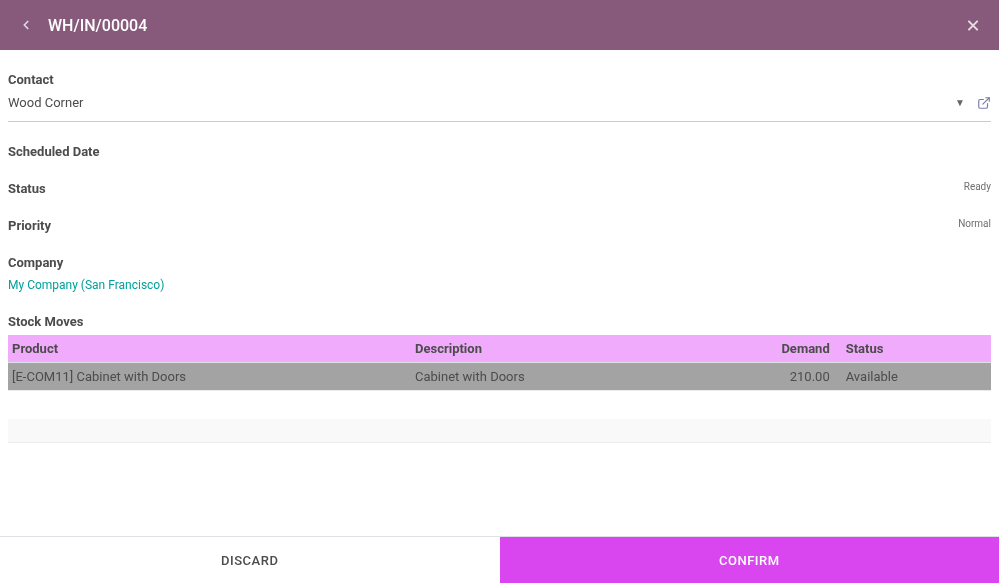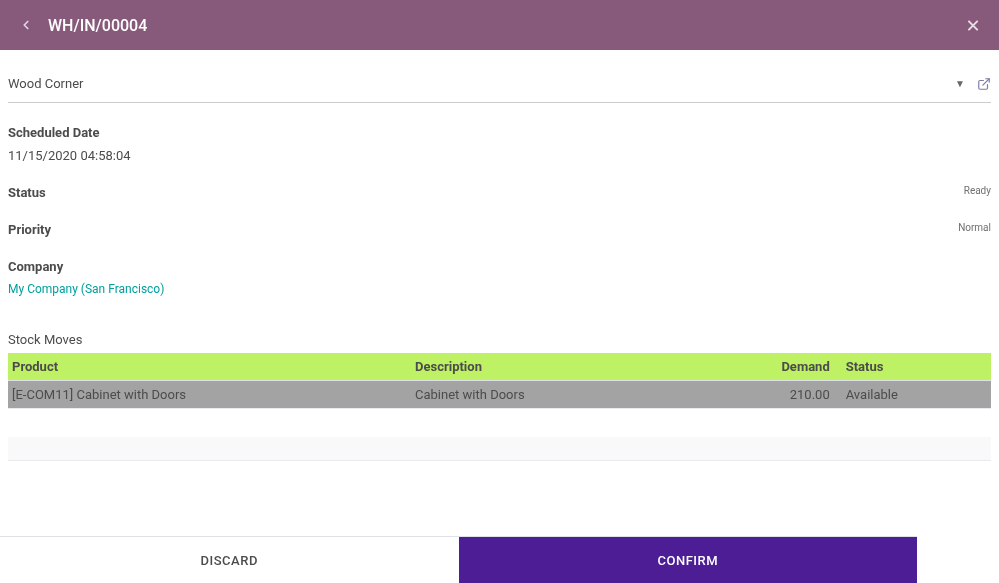--- a/index.html
+++ b/index.html
@@ -99,80 +99,80 @@
     align-items: flex-start;
     justify-content: space-between;
     margin-top: 22px;
   }
   .status-row .label { margin-bottom: 0; }
   .status-val {
     color: #6f6f6f;
     font-size: 10px;
   }
   .section-label {
-    font-weight: 400;
-    font-size: 13px;
-    color: #4c4c4c;
-    margin-top: 36px;
+    font-weight: 700;
+    font-size: 13px;
+    color: #4c4c4c;
+    margin-top: 22px;
     margin-bottom: 6px;
   }
   table.stock {
     width: 100%;
     border-collapse: collapse;
   }
   table.stock th {
     text-align: left;
     font-size: 13px;
     font-weight: 700;
     color: #4c4c4c;
     padding: 6px 4px;
     border-bottom: 1px solid #dee2e6;
-    background: #bef264;
+    background: #f0abfc;
   }
   table.stock th.num { text-align: right; }
   table.stock td {
     font-size: 13px;
     padding: 6px 4px;
     background: #a3a3a3;
     border-bottom: 1px solid #e9ecef;
     color: #4c4c4c;
   }
   table.stock td.num { text-align: right; }
   .blank-band {
     margin-top: 28px;
     height: 24px;
     background: #f9f9f9;
     border-bottom: 1px solid #e9ecef;
   }
   .footer {
     position: absolute;
     bottom: 0;
     left: 0;
-    width: 917px;
+    width: 999px;
     height: 47px;
     display: flex;
     border-top: 1px solid #dee2e6;
   }
   .btn {
     flex: 1;
     display: flex;
     align-items: center;
     justify-content: center;
     font-size: 13px;
     font-weight: 500;
     letter-spacing: 0.5px;
     cursor: pointer;
     text-transform: uppercase;
   }
   .btn.discard {
     background: #fff;
     color: #4c4c4c;
   }
   .btn.confirm {
-    background: #4c1d95;
+    background: #d946ef;
     color: #fff;
   }
 </style>
 </head>
 <body>
 
 <div class="header">
   <div class="back">
     <svg viewBox="0 0 24 24" fill="none" stroke="#fff" stroke-width="3" stroke-linecap="round" stroke-linejoin="round">
         <polyline points="15 18 9 12 15 6"></polyline>
@@ -180,36 +180,36 @@
   </div>
   <div class="title">WH/IN/00004</div>
   <div class="close">
     <span>✕</span>
   </div>
 </div>
 
 <div class="content">
 
   <div class="field-block">
+    <div class="label">Contact</div>
     <div class="input-row">
       <div class="input-value">Wood Corner</div>
       <div class="caret">
         <span>▼</span>
       </div>
       <svg class="ext-icon" viewBox="0 0 24 24" fill="none" stroke="currentColor" stroke-width="2" stroke-linecap="round" stroke-linejoin="round">
           <path d="M18 13v6a2 2 0 0 1-2 2H5a2 2 0 0 1-2-2V8a2 2 0 0 1 2-2h6"></path>
           <polyline points="15 3 21 3 21 9"></polyline>
           <line x1="10" y1="14" x2="21" y2="3"></line>
         </svg>
     </div>
   </div>
 
   <div class="field-block" style="margin-top:22px;">
     <div class="label">Scheduled Date</div>
-    <div class="static-value">11/15/2020 04:58:04</div>
   </div>
 
   <div class="status-row">
     <div class="label">Status</div>
     <div class="status-val">Ready</div>
   </div>
 
   <div class="status-row">
     <div class="label">Priority</div>
     <div class="status-val">Normal</div>

